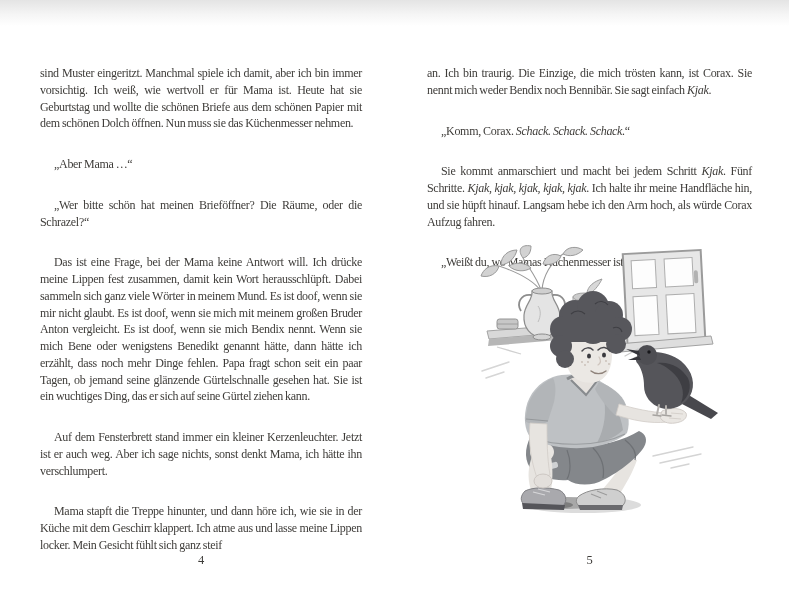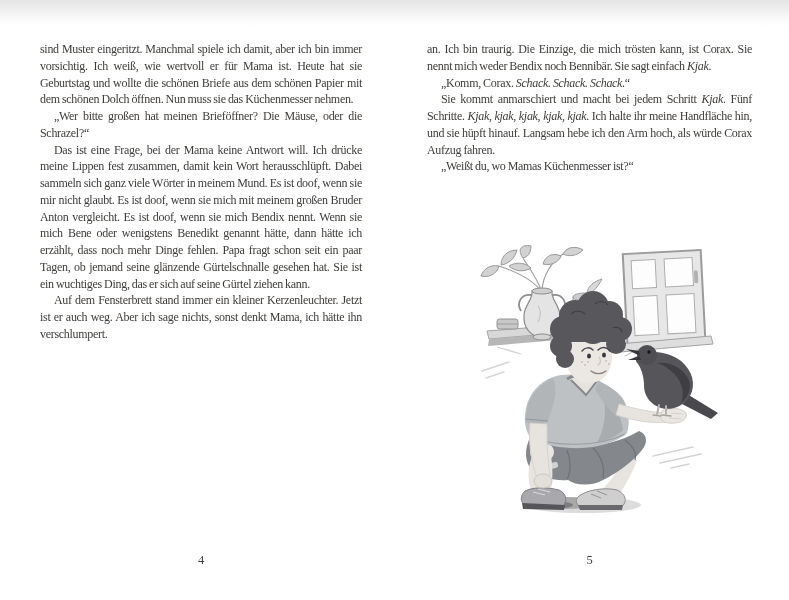--- a/index.html
+++ b/index.html
@@ -19,42 +19,45 @@
   .page { position:absolute; top:41px; height:545px; }
   .page-left  { left:40px;  width:322px; }
   .page-right { left:427px; width:325px; }
   .page-text p {
     font-size:12px;
     line-height:16.75px;
     text-align:justify;
     letter-spacing:-0.3px;
     word-spacing:-0.5px;
     hyphens:auto;
+    margin-top:24px;
     -webkit-hyphens:auto;
   }
   .page-text p.indent { text-indent:14px; }
   .page-text em { }
   .page-number {
     position:absolute; top:512px; left:0; width:100%;
     text-align:center; font-size:12.5px; color:#3e3c39;
   }
   .illustration { position:absolute; left:48px; top:203px; width:298px; height:302px; }
   .illustration svg { display:block; width:298px; height:302px; }
 </style>
 </head>
 <body>
 
 <div class="top-shade"></div>
 
 <main class="page page-left">
   <div class="page-text" id="left-text">
       <p class="">sind Muster eingeritzt. Manchmal spiele ich damit, aber ich bin immer vorsichtig. Ich weiß, wie wertvoll er für Mama ist. Heute hat sie Geburtstag und wollte die schönen Briefe aus dem schönen Papier mit dem schönen Dolch öffnen. Nun muss sie das Küchenmesser nehmen.</p>
-      <p class="indent">„Wer bitte großen hat meinen Brieföffner? Die Mäuse, oder die Schrazel?“</p>
+      <p class="indent">„Aber Mama …“</p>
+      <p class="indent">„Wer bitte schön hat meinen Brieföffner? Die Räume, oder die Schrazel?“</p>
       <p class="indent">Das ist eine Frage, bei der Mama keine Antwort will. Ich drücke meine Lippen fest zusammen, damit kein Wort herausschlüpft. Dabei sammeln sich ganz viele Wörter in meinem Mund. Es ist doof, wenn sie mir nicht glaubt. Es ist doof, wenn sie mich mit meinem großen Bruder Anton vergleicht. Es ist doof, wenn sie mich Bendix nennt. Wenn sie mich Bene oder wenigstens Benedikt genannt hätte, dann hätte ich erzählt, dass noch mehr Dinge fehlen. Papa fragt schon seit ein paar Tagen, ob jemand seine glänzende Gürtelschnalle gesehen hat. Sie ist ein wuchtiges Ding, das er sich auf seine Gürtel ziehen kann.</p>
       <p class="indent">Auf dem Fensterbrett stand immer ein kleiner Kerzenleuchter. Jetzt ist er auch weg. Aber ich sage nichts, sonst denkt Mama, ich hätte ihn verschlumpert.</p>
+      <p class="indent">Mama stapft die Treppe hinunter, und dann höre ich, wie sie in der Küche mit dem Geschirr klappert. Ich atme aus und lasse meine Lippen locker. Mein Gesicht fühlt sich ganz steif</p>
     </div>
   <div class="page-number">4</div>
 </main>
 
 <main class="page page-right">
   <div class="page-text" id="right-text">
       <p class="">an. Ich bin traurig. Die Einzige, die mich trösten kann, ist Corax. Sie nennt mich weder Bendix noch Bennibär. Sie sagt einfach <em>Kjak</em>.</p>
       <p class="indent">„Komm, Corax. <em>Schack. Schack. Schack.</em>“</p>
       <p class="indent">Sie kommt anmarschiert und macht bei jedem Schritt <em>Kjak</em>. Fünf Schritte. <em>Kjak, kjak, kjak, kjak, kjak</em>. Ich halte ihr meine Handfläche hin, und sie hüpft hinauf. Langsam hebe ich den Arm hoch, als würde Corax Aufzug fahren.</p>
       <p class="indent">„Weißt du, wo Mamas Küchenmesser ist?“</p>

